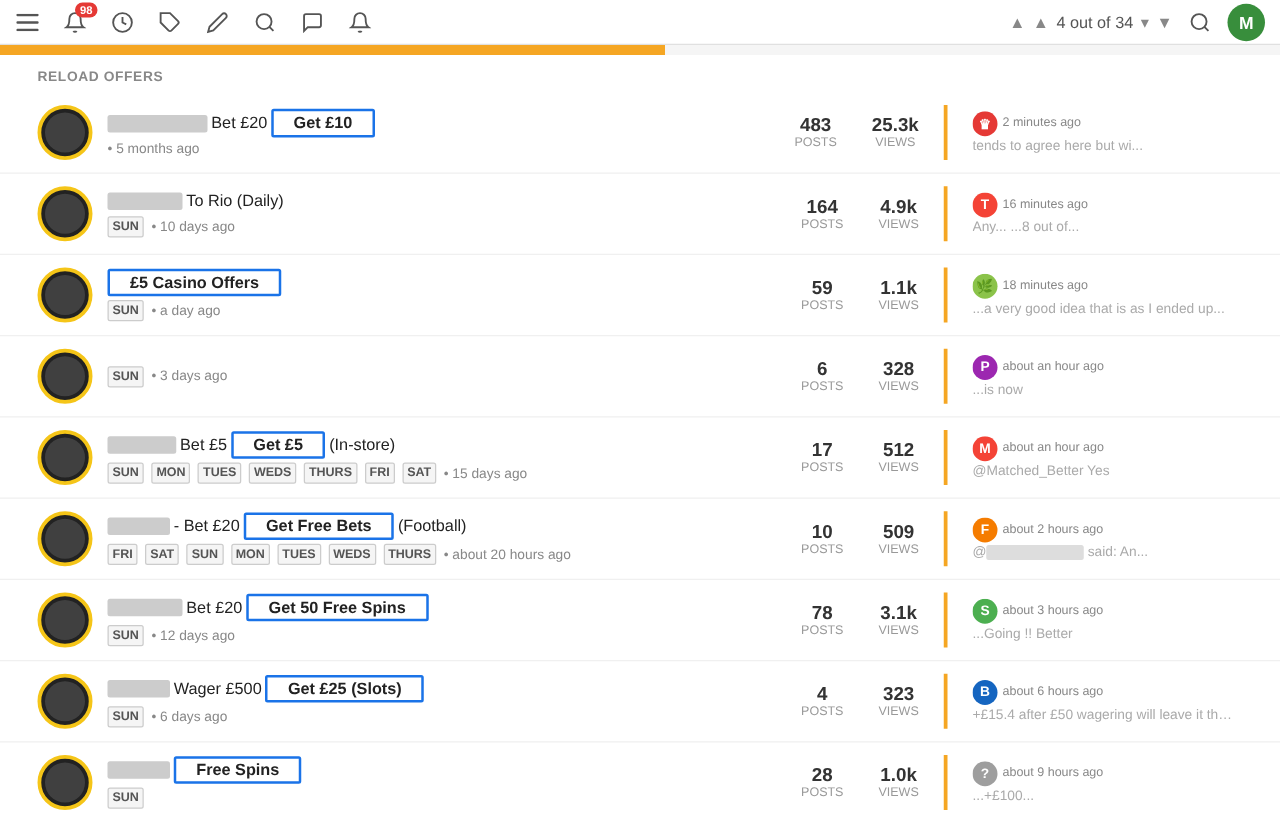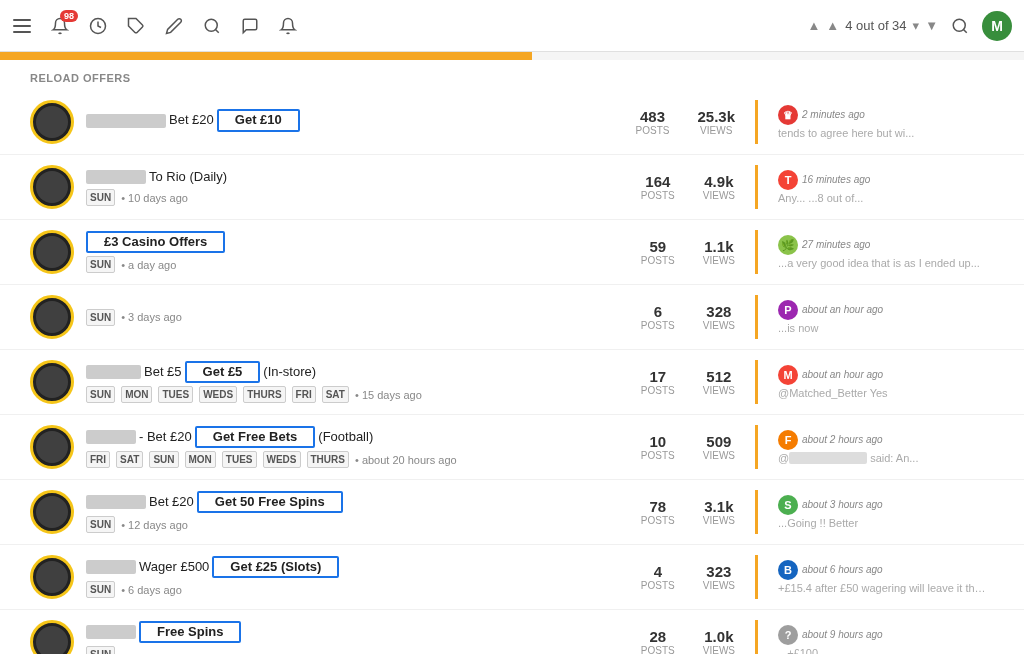--- a/index.html
+++ b/index.html
@@ -2,21 +2,21 @@
 <html><head>
   <meta charset="utf-8">
   <style>
     * { box-sizing: border-box; margin: 0; padding: 0; }
     body { font-family: Arial, sans-serif; background: #fff; font-size: 13px; color: #333; overflow-x: hidden; }
 
     
     .top-nav {
       display: flex;
       align-items: center;
-      height: 52px;
+      height: 36px;
       padding: 0 12px;
       border-bottom: 1px solid #e0e0e0;
       position: relative;
     }
     .nav-left { display: flex; align-items: center; gap: 18px; }
     .nav-icon { width: 20px; height: 20px; display: flex; align-items: center; justify-content: center; cursor: pointer; color: #555; font-size: 16px; position: relative; }
     .badge {
       position: absolute;
       top: -6px; right: -8px;
       background: #e53935;
@@ -139,21 +139,21 @@
       width: 3px; background: #f5a623; align-self: stretch;
       margin: 0 8px;
       flex-shrink: 0;
     }
 
     
     .recent-activity {
       display: flex; flex-direction: column; width: 230px; flex-shrink: 0;
       font-size: 11px; color: #555; overflow: hidden;
     }
-    .activity-time { color: #888; margin-bottom: 2px; font-size: 10px; font-style: italic; }
+    .activity-time { color: #888; margin-bottom: 2px; font-size: 10px; }
     .activity-user-badge {
       width: 20px; height: 20px; border-radius: 50%;
       display: inline-flex; align-items: center; justify-content: center;
       font-size: 11px; font-weight: bold; color: #fff;
       margin-right: 4px; flex-shrink: 0;
     }
     .activity-header { display: flex; align-items: center; margin-bottom: 2px; }
     .activity-text { color: #aaa; font-size: 11px; overflow: hidden; text-overflow: ellipsis; white-space: nowrap; max-width: 210px; }
   </style>
 </head>
@@ -239,20 +239,23 @@
     <div class="thread-item">
       <div class="thread-avatar">
         <div class="thread-avatar-inner"></div>
       </div>
       <div class="thread-content">
         <div class="thread-title">
           <span class="blurred" style="width: 80px; height: 14px;">████</span>
           <span>Bet £20</span>
           <span class="highlight">Get £10</span>
         </div>
+        <div class="thread-meta">
+          <span>• 5 months ago</span>
+        </div>
       </div>
       <div class="thread-stats">
         <div class="stat-block">
           <div class="stat-number">483</div>
           <div class="stat-label">POSTS</div>
         </div>
         <div class="stat-block">
           <div class="stat-number">25.3k</div>
           <div class="stat-label">VIEWS</div>
         </div>
@@ -298,42 +301,42 @@
         </div>
         <div class="activity-text">Any...                   ...8 out of...</div>
       </div>
     </div>
     <div class="thread-item">
       <div class="thread-avatar">
         <div class="thread-avatar-inner"></div>
       </div>
       <div class="thread-content">
         <div class="thread-title">
-          <span class="highlight">£3 Casino Offers</span>
+          <span class="highlight">£5 Casino Offers</span>
         </div>
         <div class="thread-meta">
           <span class="day-badge">SUN</span>
           <span>• a day ago</span>
         </div>
       </div>
       <div class="thread-stats">
         <div class="stat-block">
           <div class="stat-number">59</div>
           <div class="stat-label">POSTS</div>
         </div>
         <div class="stat-block">
           <div class="stat-number">1.1k</div>
           <div class="stat-label">VIEWS</div>
         </div>
       </div>
       <div class="orange-divider"></div>
       <div class="recent-activity">
         <div class="activity-header">
           <span class="activity-user-badge" style="background: rgb(139, 195, 74);">🌿</span>
-          <span class="activity-time">27 minutes ago</span>
+          <span class="activity-time">18 minutes ago</span>
         </div>
         <div class="activity-text">...a very good idea that is as I ended up...</div>
       </div>
     </div>
     <div class="thread-item">
       <div class="thread-avatar">
         <div class="thread-avatar-inner"></div>
       </div>
       <div class="thread-content">
         <div class="thread-meta">

